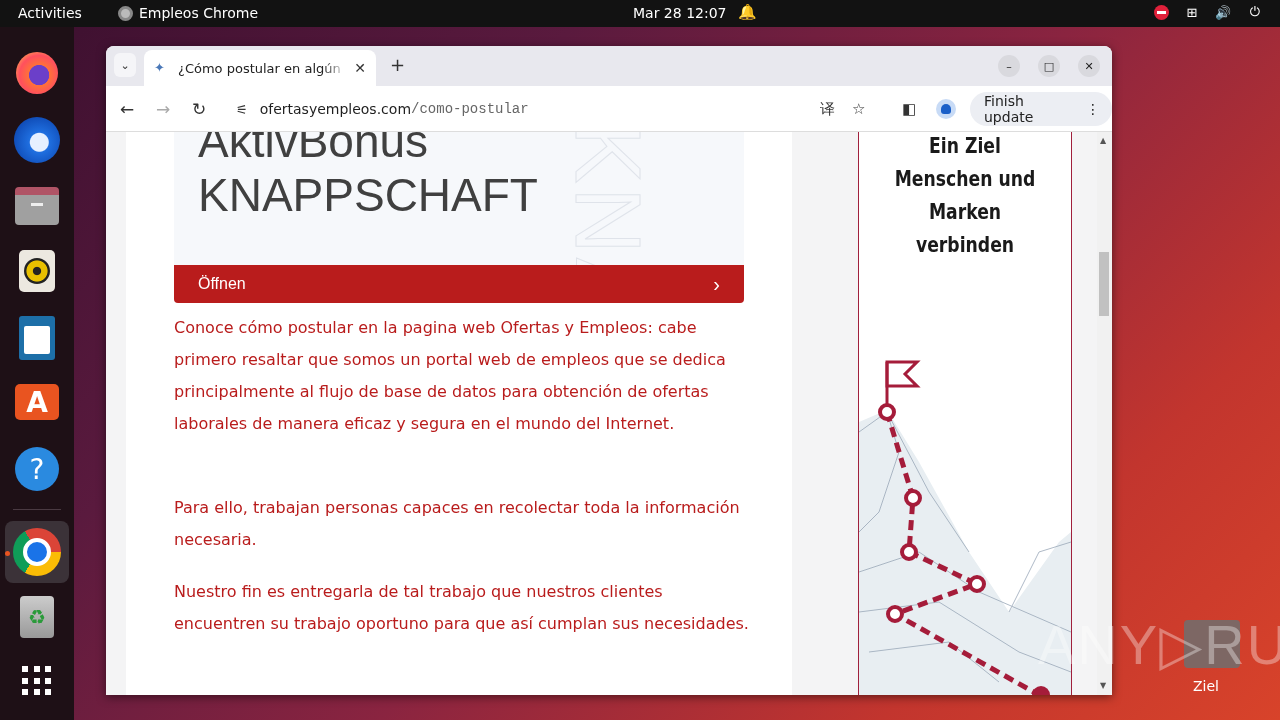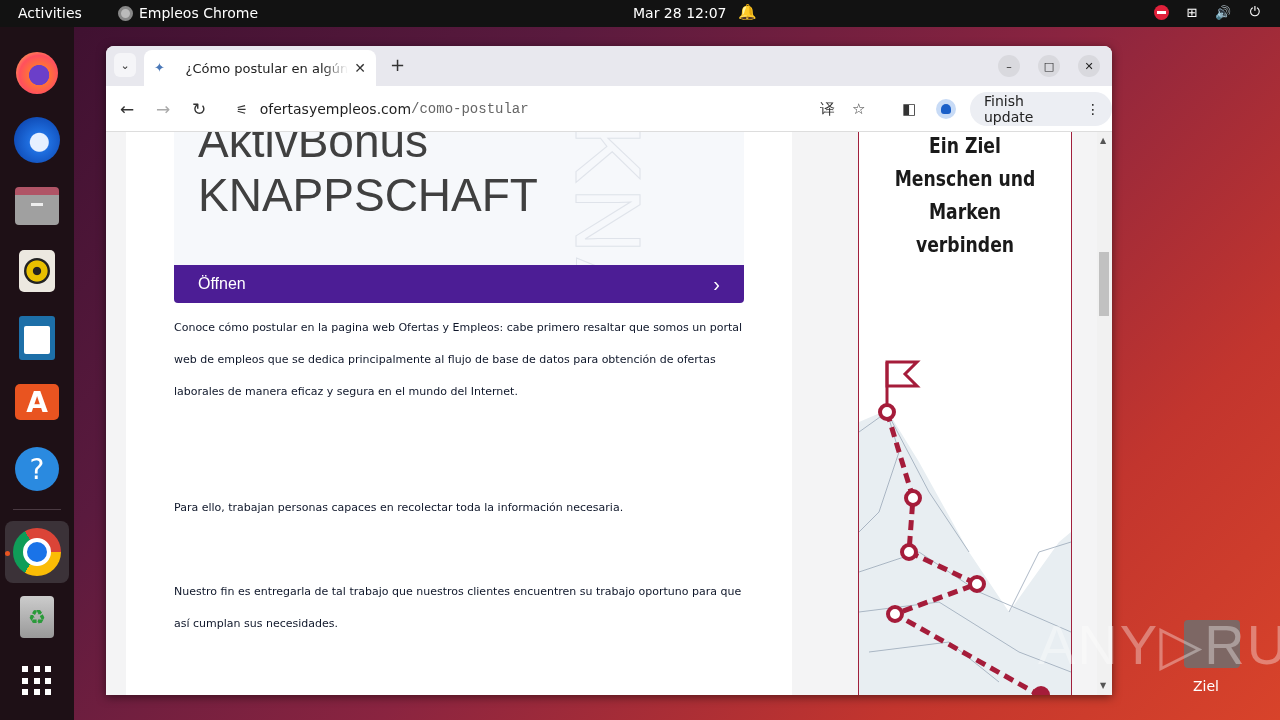--- a/index.html
+++ b/index.html
@@ -58,21 +58,21 @@
       box-shadow: 0 2px 10px rgba(0,0,0,0.5);
     }
     .tabstrip { height: 40px; background: #e8e8ee; position: relative; }
     .tab-search { position:absolute; left: 8px; top: 7px; width: 22px; height: 24px; border-radius: 6px; background:#f5f5f8; font-size:11px; display:flex; align-items:center; justify-content:center; color:#333; }
     .tab {
       position:absolute; left: 38px; top: 4px; width: 232px; height: 36px;
       background: #fff; border-radius: 8px 8px 0 0; display:flex; align-items:center; padding: 0 10px;
       font-size: 13px; color: #222;
     }
     .tab .favicon { width: 16px; height: 16px; color:#4a78b8; font-size: 13px; margin-right: 8px; }
-    .tab .title { flex: 1; white-space: nowrap; overflow: hidden; text-align: right; -webkit-mask-image: linear-gradient(90deg, #000 85%, transparent); }
+    .tab .title { flex: 1; white-space: nowrap; overflow: hidden; -webkit-mask-image: linear-gradient(90deg, #000 85%, transparent); }
     .tab .close { font-size: 14px; margin-left: 6px; color:#333; }
     .newtab { position:absolute; left: 284px; top: 8px; font-size: 18px; color:#333; }
     .winctl { position:absolute; top: 9px; width: 22px; height: 22px; border-radius: 50%; background: #d9d9de; font-size: 11px; color:#222; display:flex; align-items:center; justify-content:center; }
 
     .toolbar { height: 46px; background: #fff; border-bottom: 1px solid #ddd; position: relative; }
     .nav { position:absolute; top: 13px; font-size: 17px; color:#333; }
     .omnibox {
       position:absolute; left: 118px; top: 5px; width: 660px; height: 36px; border-radius: 18px;
       background: #fff; display:flex; align-items:center; padding-left: 12px; font-size: 14px;
     }
@@ -85,23 +85,23 @@
     .avatar::after { content:""; width:10px; height:10px; border-radius:50% 50% 3px 3px; background:#1a5fc8; }
 
     
     .viewport { position:absolute; left:0; top: 86px; width: 1006px; height: 563px; background: #f4f4f5; overflow:hidden; }
     .article { position:absolute; left: 20px; top: 0; width: 666px; height: 563px; background:#fff; }
     .ad-card { position:absolute; left: 48px; top: 0; width: 570px; height: 171px; background:#f6f8fb; border-radius: 0 0 4px 4px; overflow: hidden; }
     .ad-title { position:absolute; left: 24px; font-family: "Liberation Sans", sans-serif; color:#404040; font-size: 46px; line-height: 1; }
     .ad-title.l1 { top: -14px; }
     .ad-title.l2 { top: 40px; }
     .ad-watermark { position:absolute; left: 388px; top: -10px; font-family: "Liberation Sans", sans-serif; font-size: 92px; color: transparent; -webkit-text-stroke: 1px #dfe3ea; writing-mode: vertical-rl; letter-spacing: 4px; line-height: 1.0; }
-    .ad-btn { position:absolute; left: 0; top: 133px; width: 570px; height: 38px; background: #4c1d95; color: #fff; font-family: "Liberation Sans", sans-serif; font-size: 16px; display:flex; align-items:center; padding: 0 24px; justify-content: space-between; }
+    .ad-btn { position:absolute; left: 0; top: 133px; width: 570px; height: 38px; background: #b91c1c; color: #fff; font-family: "Liberation Sans", sans-serif; font-size: 16px; display:flex; align-items:center; padding: 0 24px; justify-content: space-between; }
     .ad-btn .chev { font-size: 20px; }
-    .para { position:absolute; left: 48px; width: 580px; font-family: "DejaVu Sans", sans-serif; font-size: 11px; line-height: 32px; color: #0f172a; }
+    .para { position:absolute; left: 48px; width: 580px; font-family: "DejaVu Sans", sans-serif; font-size: 16px; line-height: 32px; color: #b91c1c; }
 
     .sidead { position:absolute; left: 752px; top: 0; width: 214px; height: 563px; background: #fff; border-left: 1px solid #a0203c; border-right: 1px solid #a0203c; overflow:hidden; }
     .sidead .headline { position:absolute; left:0; top: -2px; width: 212px; text-align:center; font-family: "DejaVu Sans", sans-serif; font-weight: bold; font-size: 21px; line-height: 33px; color:#1a1a1a; transform: scaleX(0.82); }
     .scrollbar { position:absolute; right: 0; top: 0; width: 15px; height: 563px; background: #f1f1f1; }
     .scroll-up, .scroll-down { position:absolute; left: 3px; font-size: 8px; color:#555; }
     .scroll-thumb { position:absolute; left: 2px; top: 120px; width: 10px; height: 64px; background: #c1c1c1; }
 
     .home-icon { position:absolute; left: 1184px; top: 620px; width: 56px; height: 48px; background: rgba(110,110,110,0.85); border-radius: 4px; }
     .home-label { position:absolute; left: 1193px; top: 678px; color:#fff; font-size: 14px; }
     .watermark { position:absolute; left: 1038px; top: 612px; font-family: "Liberation Sans", sans-serif; font-size: 56px; color: rgba(255,255,255,0.35); letter-spacing: 2px; }

